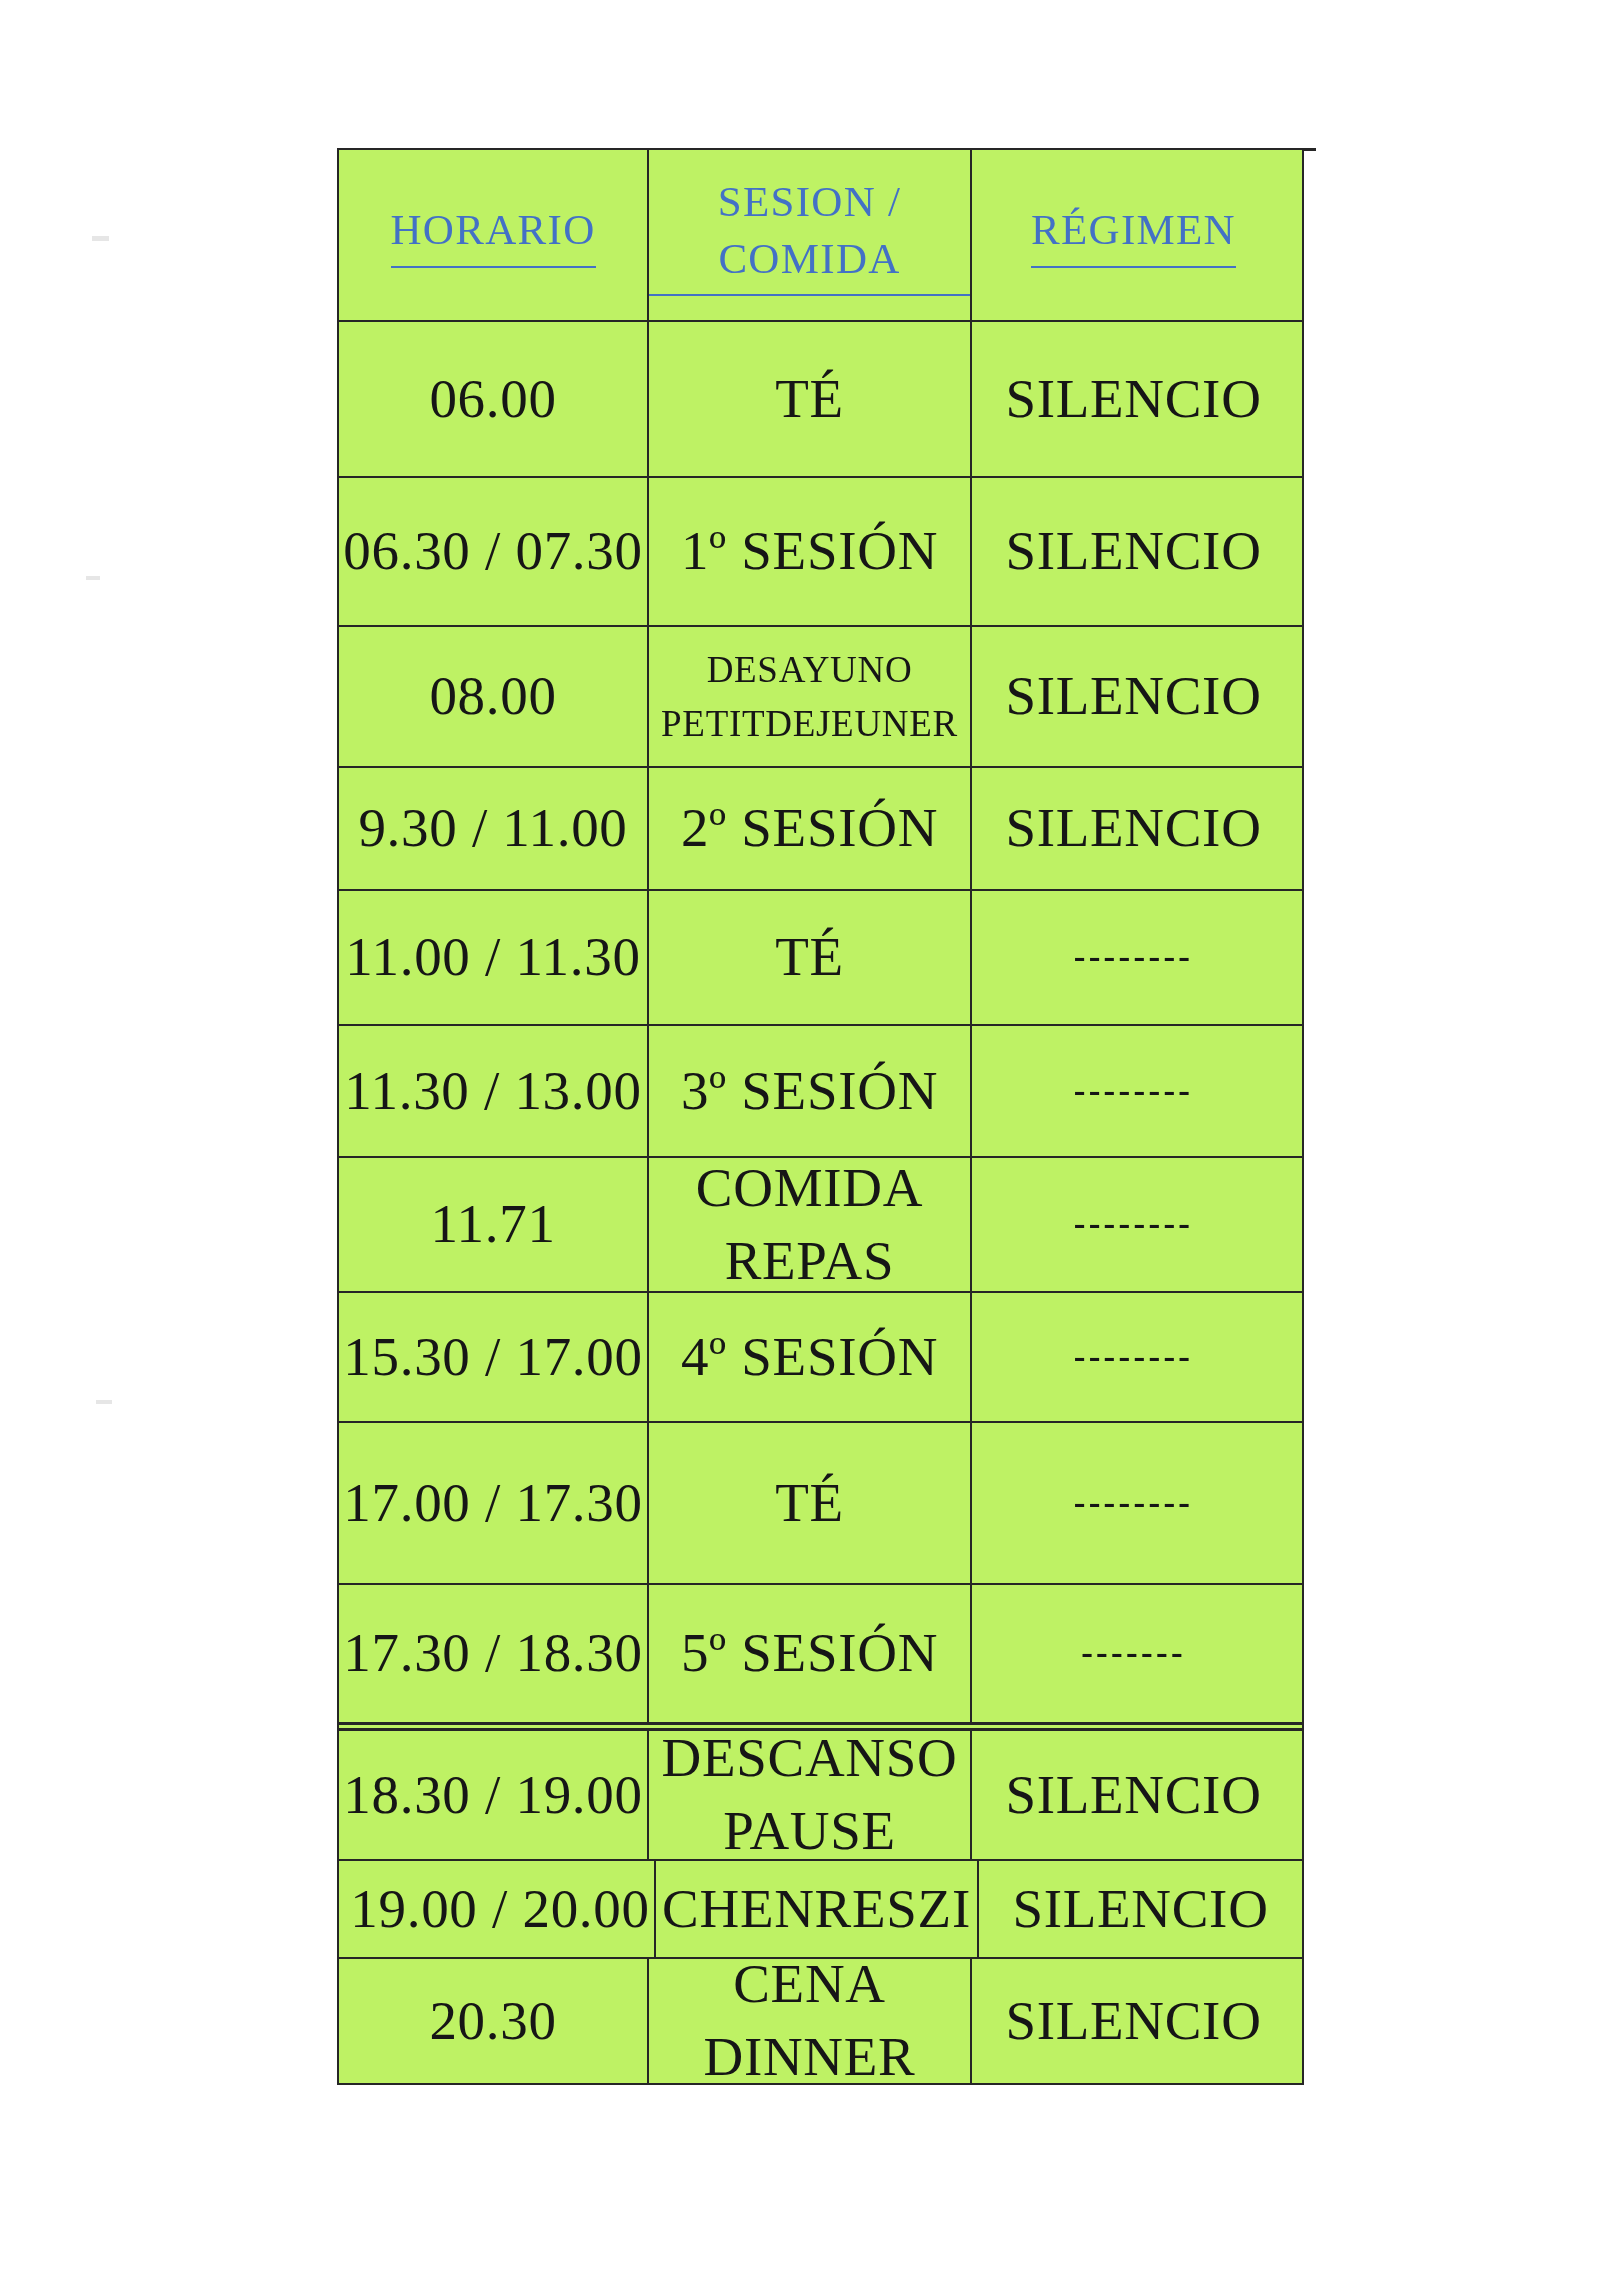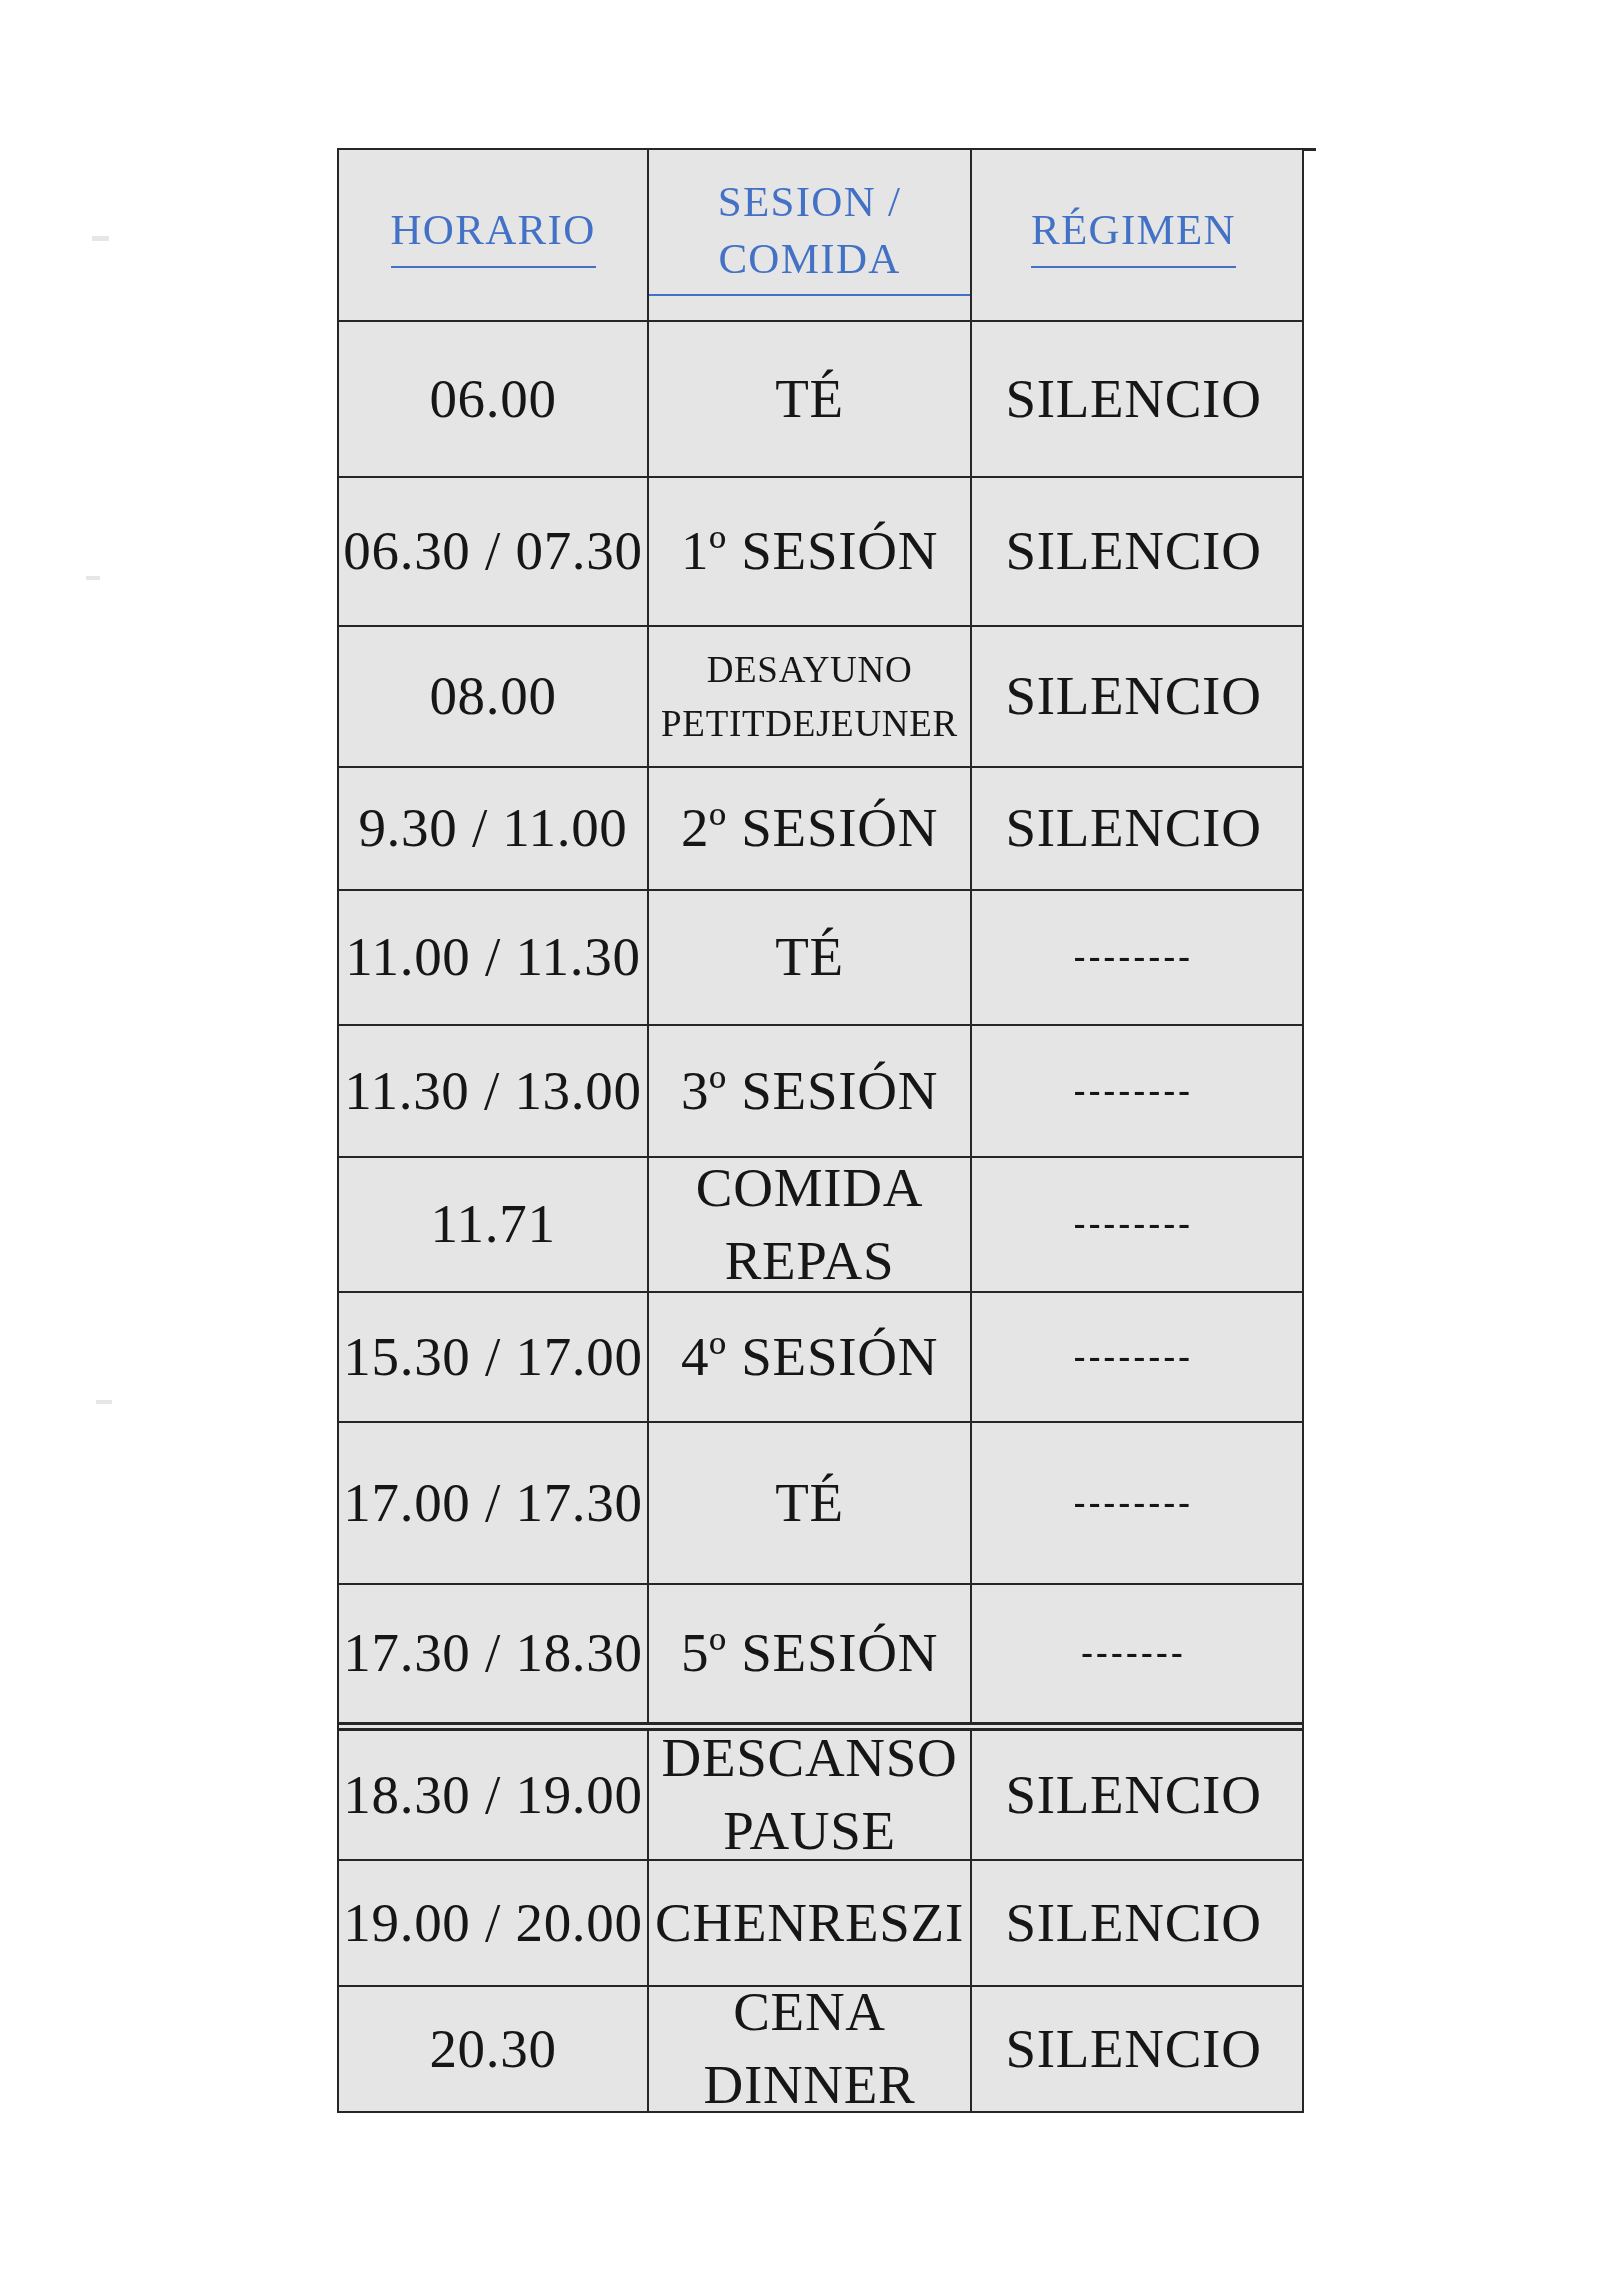--- a/index.html
+++ b/index.html
@@ -13,21 +13,21 @@
     width:1623px;height:2295px;
     font-family:"Liberation Serif", serif;
     position:relative;
   }
   .page{
     position:relative;width:1623px;height:2295px;background:#ffffff;overflow:hidden;
   }
   .tbl{
     position:absolute;left:337px;top:148px;width:967px;
     border:2.6px solid var(--line);
-    background:#e5e5e5;
+    background:#bef264;
   }
   .row{display:flex;}
   .row + .row{border-top:2.6px solid var(--line);}
   
   .row:nth-child(12){border-top:9.2px double var(--line);}
   .cell{
     flex:none;
     display:flex;align-items:center;justify-content:center;
     text-align:center;
     color:var(--text);
@@ -46,21 +46,21 @@
   .row:nth-child(3){height:149px;}
   .row:nth-child(4){height:141px;}
   .row:nth-child(5){height:123px;}
   .row:nth-child(6){height:135px;}
   .row:nth-child(7){height:132px;}
   .row:nth-child(8){height:135px;}
   .row:nth-child(9){height:130px;}
   .row:nth-child(10){height:162px;}
   .row:nth-child(11){height:139px;}
   .row:nth-child(12){height:137px;}
-  .row:nth-child(13){height:126px;}
+  .row:nth-child(13){height:98px;justify-content:flex-end;}
   .row:nth-child(14){height:126px;}
   
   .row:nth-child(4) .c1{font-size:37px;line-height:1.45;}
   
   .hrow .cell{font-size:43px;color:var(--blue);letter-spacing:1.3px;}
   .hrow .u{border-bottom:2.6px solid currentColor;padding-bottom:6.5px;}
   
   .dashes{font-weight:bold;font-size:35px;letter-spacing:3.3px;}
   
   .artifact{position:absolute;background:#d9d9d9;opacity:.65;}

